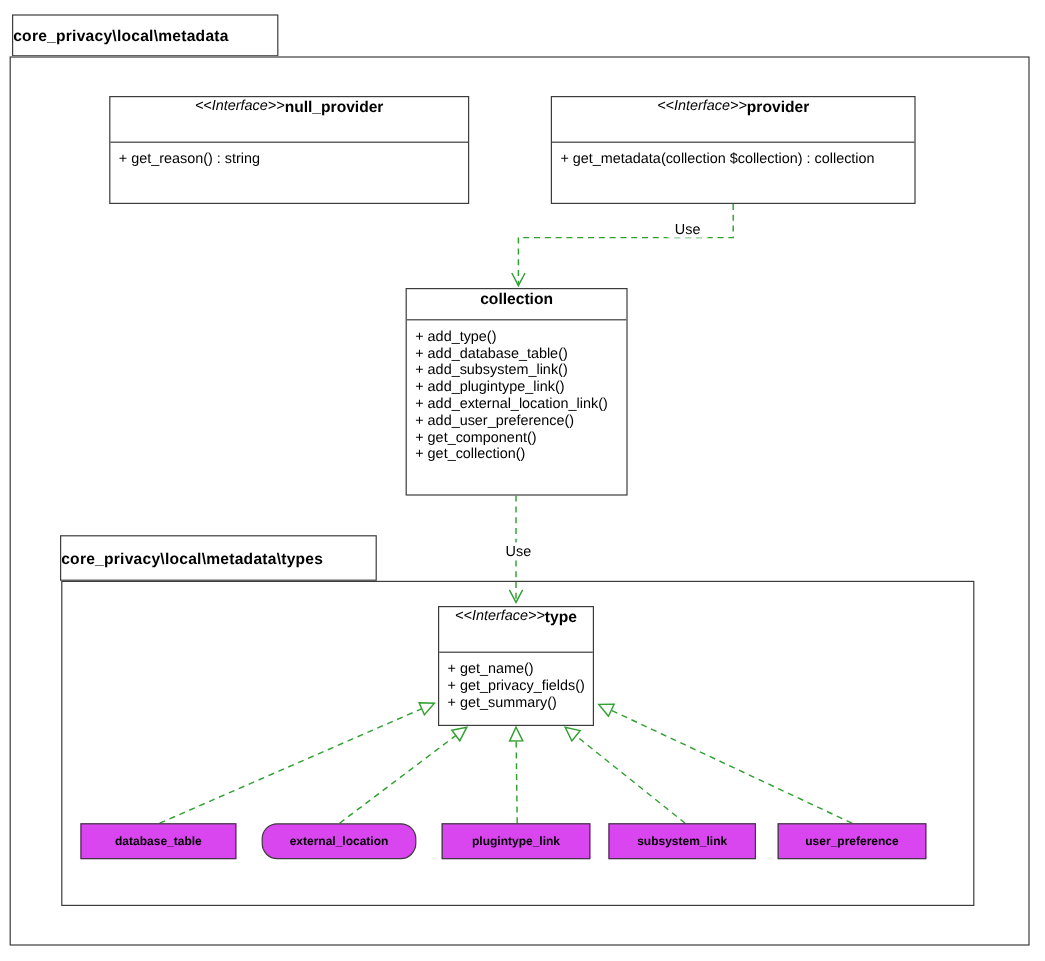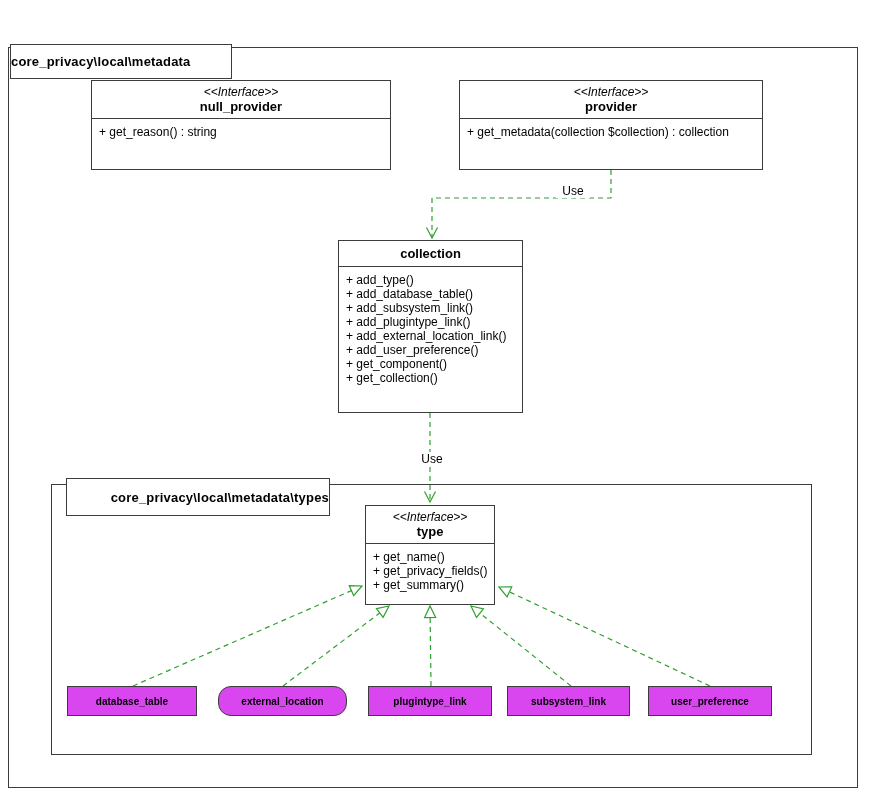--- a/index.html
+++ b/index.html
@@ -4,32 +4,32 @@
 <style>
   html,body{margin:0;padding:0;background:#fff;}
   #canvas{
     position:relative;width:871px;height:801px;background:#fff;overflow:hidden;
     font-family:"Liberation Sans",sans-serif;color:#000;
   }
   
   .pkg-tab{
     position:absolute;box-sizing:border-box;border:1px solid #3c3c3c;background:#fff;
     display:flex;align-items:center;padding-left:0;
-    font-weight:bold;font-size:13px;letter-spacing:.2px;z-index:3;margin-top:32px;
+    font-weight:bold;font-size:13px;letter-spacing:.2px;z-index:3;
   }
   .pkg-body{
     position:absolute;box-sizing:border-box;border:1px solid #3c3c3c;background:#fff;z-index:1;
   }
   
   .cls{
     position:absolute;box-sizing:border-box;border:1px solid #3c3c3c;background:#fff;z-index:4;
   }
   .cls-head{
     box-sizing:border-box;border-bottom:1px solid #3c3c3c;text-align:center;
-    display:flex;flex-direction:column;justify-content:center;
+    display:flex;flex-direction:row;justify-content:center;
   }
   .stereo{font-style:italic;font-size:12px;line-height:14px;}
   .cname{font-weight:bold;font-size:13px;line-height:15px;}
   .members{padding:6px 7px;}
   .member{font-size:12px;line-height:14px;white-space:pre;}
   
   .leaf{
     position:absolute;box-sizing:border-box;border:1px solid #3c3c3c;background:#d946ef;z-index:4;
     display:flex;align-items:center;justify-content:center;
     font-weight:bold;font-size:10px;
@@ -45,21 +45,21 @@
 <body>
 
 <div id="canvas">
 
   <div class="pkg-body" style="left:8px;top:47px;width:850px;height:741px;"></div>
   <div class="pkg-tab" style="left:10px;top:12px;width:222px;height:35px;">
     <span>core_privacy\local\metadata</span>
   </div>
 
   <div class="pkg-body" style="left:51px;top:484px;width:761px;height:271px;"></div>
-  <div class="pkg-tab" style="left:66px;top:446px;width:264px;height:38px;justify-content:flex-end;">
+  <div class="pkg-tab" style="left:50px;top:446px;width:264px;height:38px;">
     <span>core_privacy\local\metadata\types</span>
   </div>
 
   <svg id="edges" width="871" height="801" viewBox="0 0 871 801">
     <defs>
       <marker id="tri" markerUnits="userSpaceOnUse" markerWidth="18" markerHeight="18" refX="13.5" refY="8" orient="auto">
         <path d="M2,2.5 L13.5,8 L2,13.5 Z" fill="#ffffff" stroke="#30a030" stroke-width="1.2"></path>
       </marker>
       <marker id="vee" markerUnits="userSpaceOnUse" markerWidth="18" markerHeight="18" refX="13.5" refY="8" orient="auto">
         <path d="M3,2.5 L13.5,8 L3,13.5" fill="none" stroke="#30a030" stroke-width="1.2"></path>

